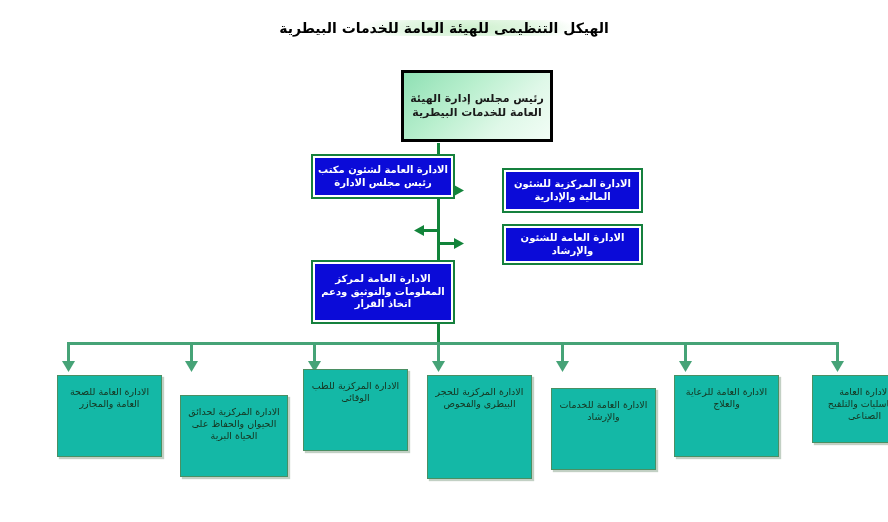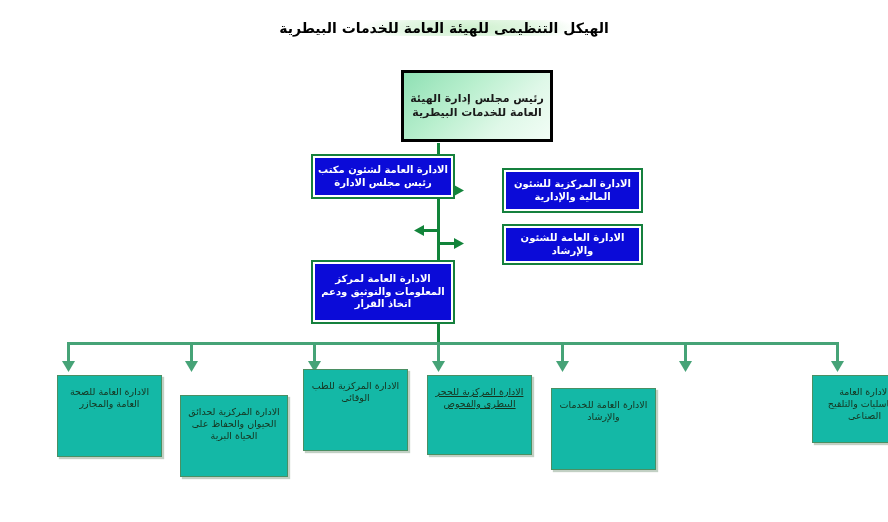--- a/index.html
+++ b/index.html
@@ -169,26 +169,29 @@
   </div>
 
   <div class="box box-green" style="left:140px; top:395px; width:108px; height:82px;">
     <span class="lbl">الادارة المركزية لحدائق الحيوان والحفاظ على الحياة البرية</span>
   </div>
 
   <div class="box box-green" style="left:263px; top:369px; width:105px; height:82px;">
     <span class="lbl">الادارة المركزية للطب الوقائى</span>
   </div>
 
-  <div class="box box-green" style="left:387px; top:375px; width:105px; height:80px;text-decoration:underline;">
+  <div class="box box-green" style="left:387px; top:375px; width:105px; height:104px;">
     <span class="lbl">الادارة المركزية للحجر البيطرى والفحوص</span>
   </div>
 
   <div class="box box-green" style="left:511px; top:388px; width:105px; height:82px;">
     <span class="lbl">الادارة العامة للخدمات والإرشاد</span>
   </div>
 
+  <div class="box box-green" style="left:634px; top:375px; width:105px; height:82px;">
+    <span class="lbl">الادارة العامة للرعاية والعلاج</span>
+  </div>
 
   <div class="box box-green" style="left:772px; top:375px; width:105px; height:68px;">
     <span class="lbl">الادارة العامة للتناسليات والتلقيح الصناعى</span>
   </div>
 
 </div>
 
 </body></html>

